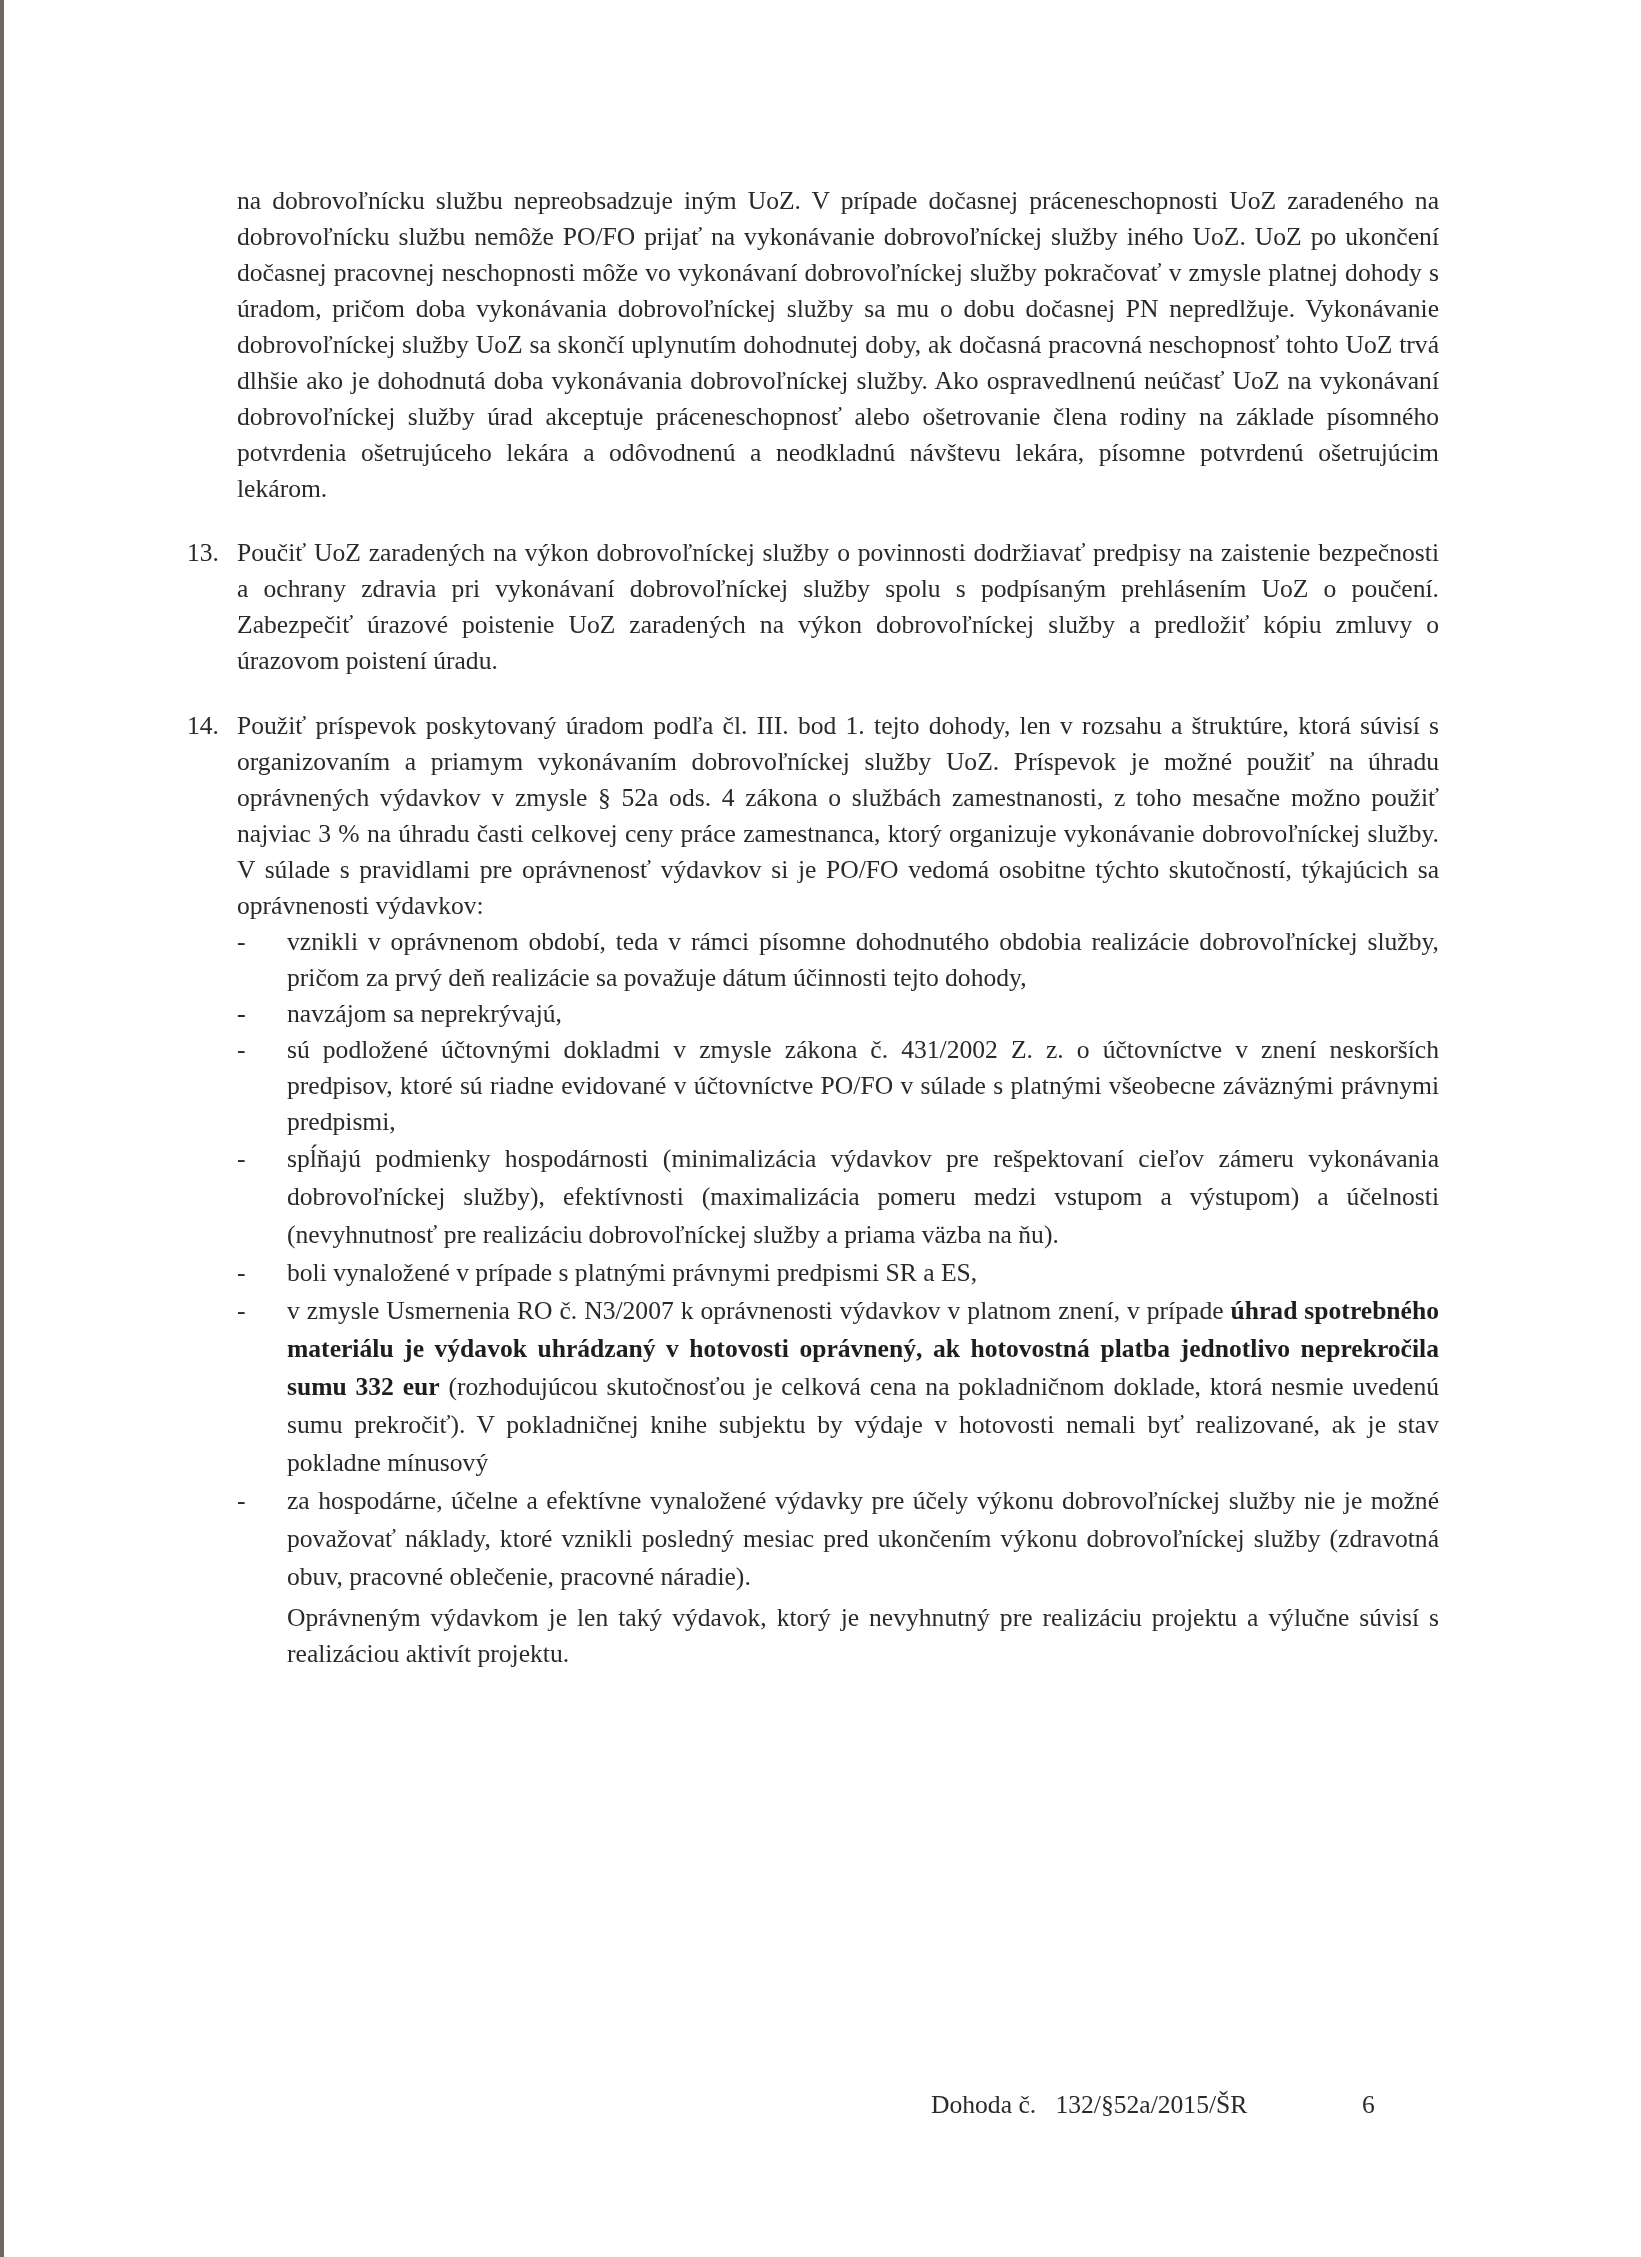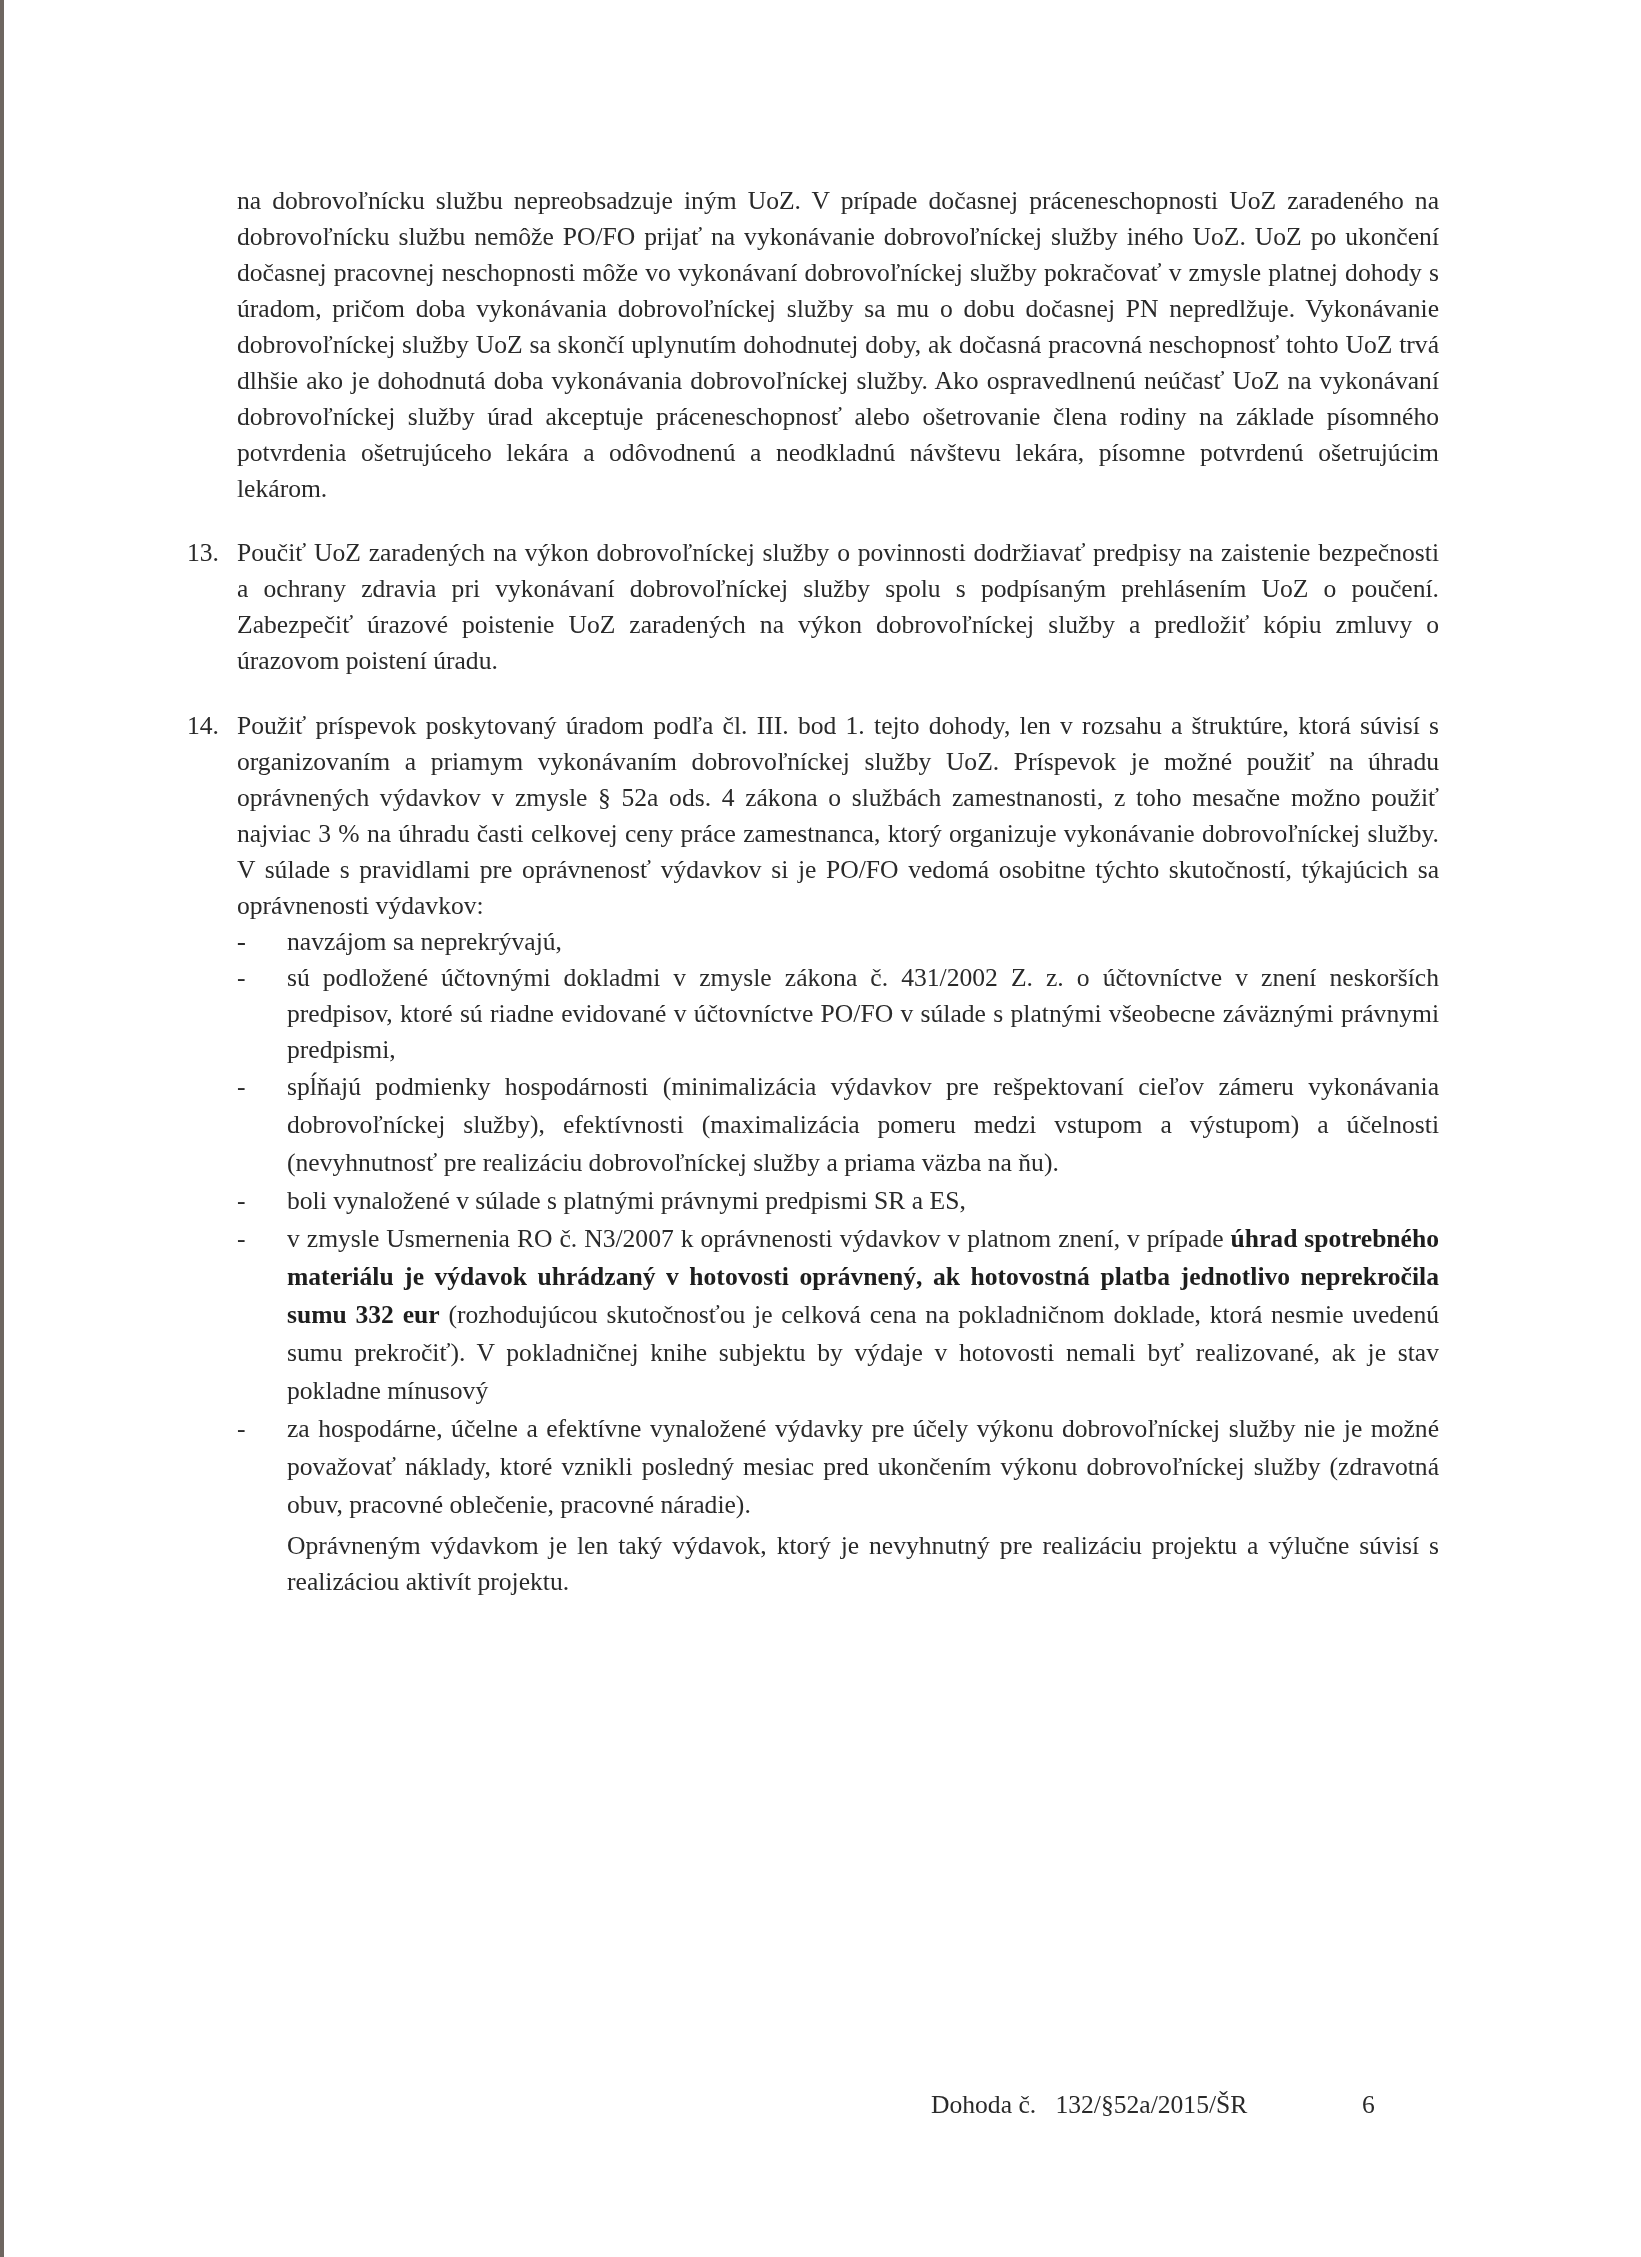--- a/index.html
+++ b/index.html
@@ -39,26 +39,26 @@
     <p class="just">Poučiť UoZ zaradených na výkon dobrovoľníckej služby o povinnosti dodržiavať predpisy na zaistenie bezpečnosti a ochrany zdravia pri vykonávaní dobrovoľníckej služby spolu s podpísaným prehlásením UoZ o poučení. Zabezpečiť úrazové poistenie UoZ zaradených na výkon dobrovoľníckej služby a predložiť kópiu zmluvy o úrazovom poistení úradu.</p>
   </div>
 
   <div class="item item14">
     <span class="num">14.</span>
     <p class="just">Použiť príspevok poskytovaný úradom podľa čl. III. bod 1. tejto dohody, len v rozsahu a štruktúre, ktorá súvisí s organizovaním a priamym vykonávaním dobrovoľníckej služby UoZ. Príspevok je možné použiť na úhradu oprávnených výdavkov v zmysle § 52a ods. 4 zákona o službách zamestnanosti, z toho mesačne možno použiť najviac 3 % na úhradu časti celkovej ceny práce zamestnanca, ktorý organizuje vykonávanie dobrovoľníckej služby. V súlade s pravidlami pre oprávnenosť výdavkov si je PO/FO vedomá osobitne týchto skutočností, týkajúcich sa oprávnenosti výdavkov:</p>
   </div>
 
 
   <ul class="dash">
-    <li><span class="dash-mark">-</span></li>
+    <li><span class="dash-mark">-</span><span>vznikli v oprávnenom období, teda v rámci písomne dohodnutého obdobia realizácie dobrovoľníckej služby, pričom za prvý deň realizácie sa považuje dátum účinnosti tejto dohody,</span></li>
     <li><span class="dash-mark">-</span></li>
     <li><span class="dash-mark">-</span><span>navzájom sa neprekrývajú,</span></li>
     <li><span class="dash-mark">-</span><span>sú podložené účtovnými dokladmi v zmysle zákona č. 431/2002 Z. z. o účtovníctve v znení neskorších predpisov, ktoré sú riadne evidované v účtovníctve PO/FO v súlade s platnými všeobecne záväznými právnymi predpismi,</span></li>
     <li class="spaced"><span class="dash-mark">-</span><span>spĺňajú podmienky hospodárnosti (minimalizácia výdavkov pre rešpektovaní cieľov zámeru vykonávania dobrovoľníckej služby), efektívnosti (maximalizácia pomeru medzi vstupom a výstupom) a účelnosti (nevyhnutnosť pre realizáciu dobrovoľníckej služby a priama väzba na ňu).</span></li>
-    <li class="spaced"><span class="dash-mark">-</span><span>boli vynaložené v súlade s platnými právnymi predpismi SR a ES,</span></li>
+    <li class="spaced"><span class="dash-mark">-</span><span>boli vynaložené v prípade s platnými právnymi predpismi SR a ES,</span></li>
     <li class="spaced"><span class="dash-mark">-</span><span>v zmysle Usmernenia RO č. N3/2007 k oprávnenosti výdavkov v platnom znení, v prípade </span><b>úhrad spotrebného materiálu je výdavok uhrádzaný v hotovosti oprávnený, ak hotovostná platba jednotlivo neprekročila sumu 332 eur</b><span> (rozhodujúcou skutočnosťou je celková cena na pokladničnom doklade, ktorá nesmie uvedenú sumu prekročiť). V pokladničnej knihe subjektu by výdaje v hotovosti nemali byť realizované, ak je stav pokladne mínusový</span></li>
     <li class="spaced"><span class="dash-mark">-</span><span>za hospodárne, účelne a efektívne vynaložené výdavky pre účely výkonu dobrovoľníckej služby nie je možné považovať náklady, ktoré vznikli posledný mesiac pred ukončením výkonu dobrovoľníckej služby (zdravotná obuv, pracovné oblečenie, pracovné náradie).</span></li>
   </ul>
 
   <p class="final">Oprávneným výdavkom je len taký výdavok, ktorý je nevyhnutný pre realizáciu projektu a výlučne súvisí s realizáciou aktivít projektu.</p>
 </div>
 
 <div class="footer">
   <span class="ref" style="white-space:pre;">Dohoda č.   132/§52a/2015/ŠR</span>
   <span class="pg">6</span>

